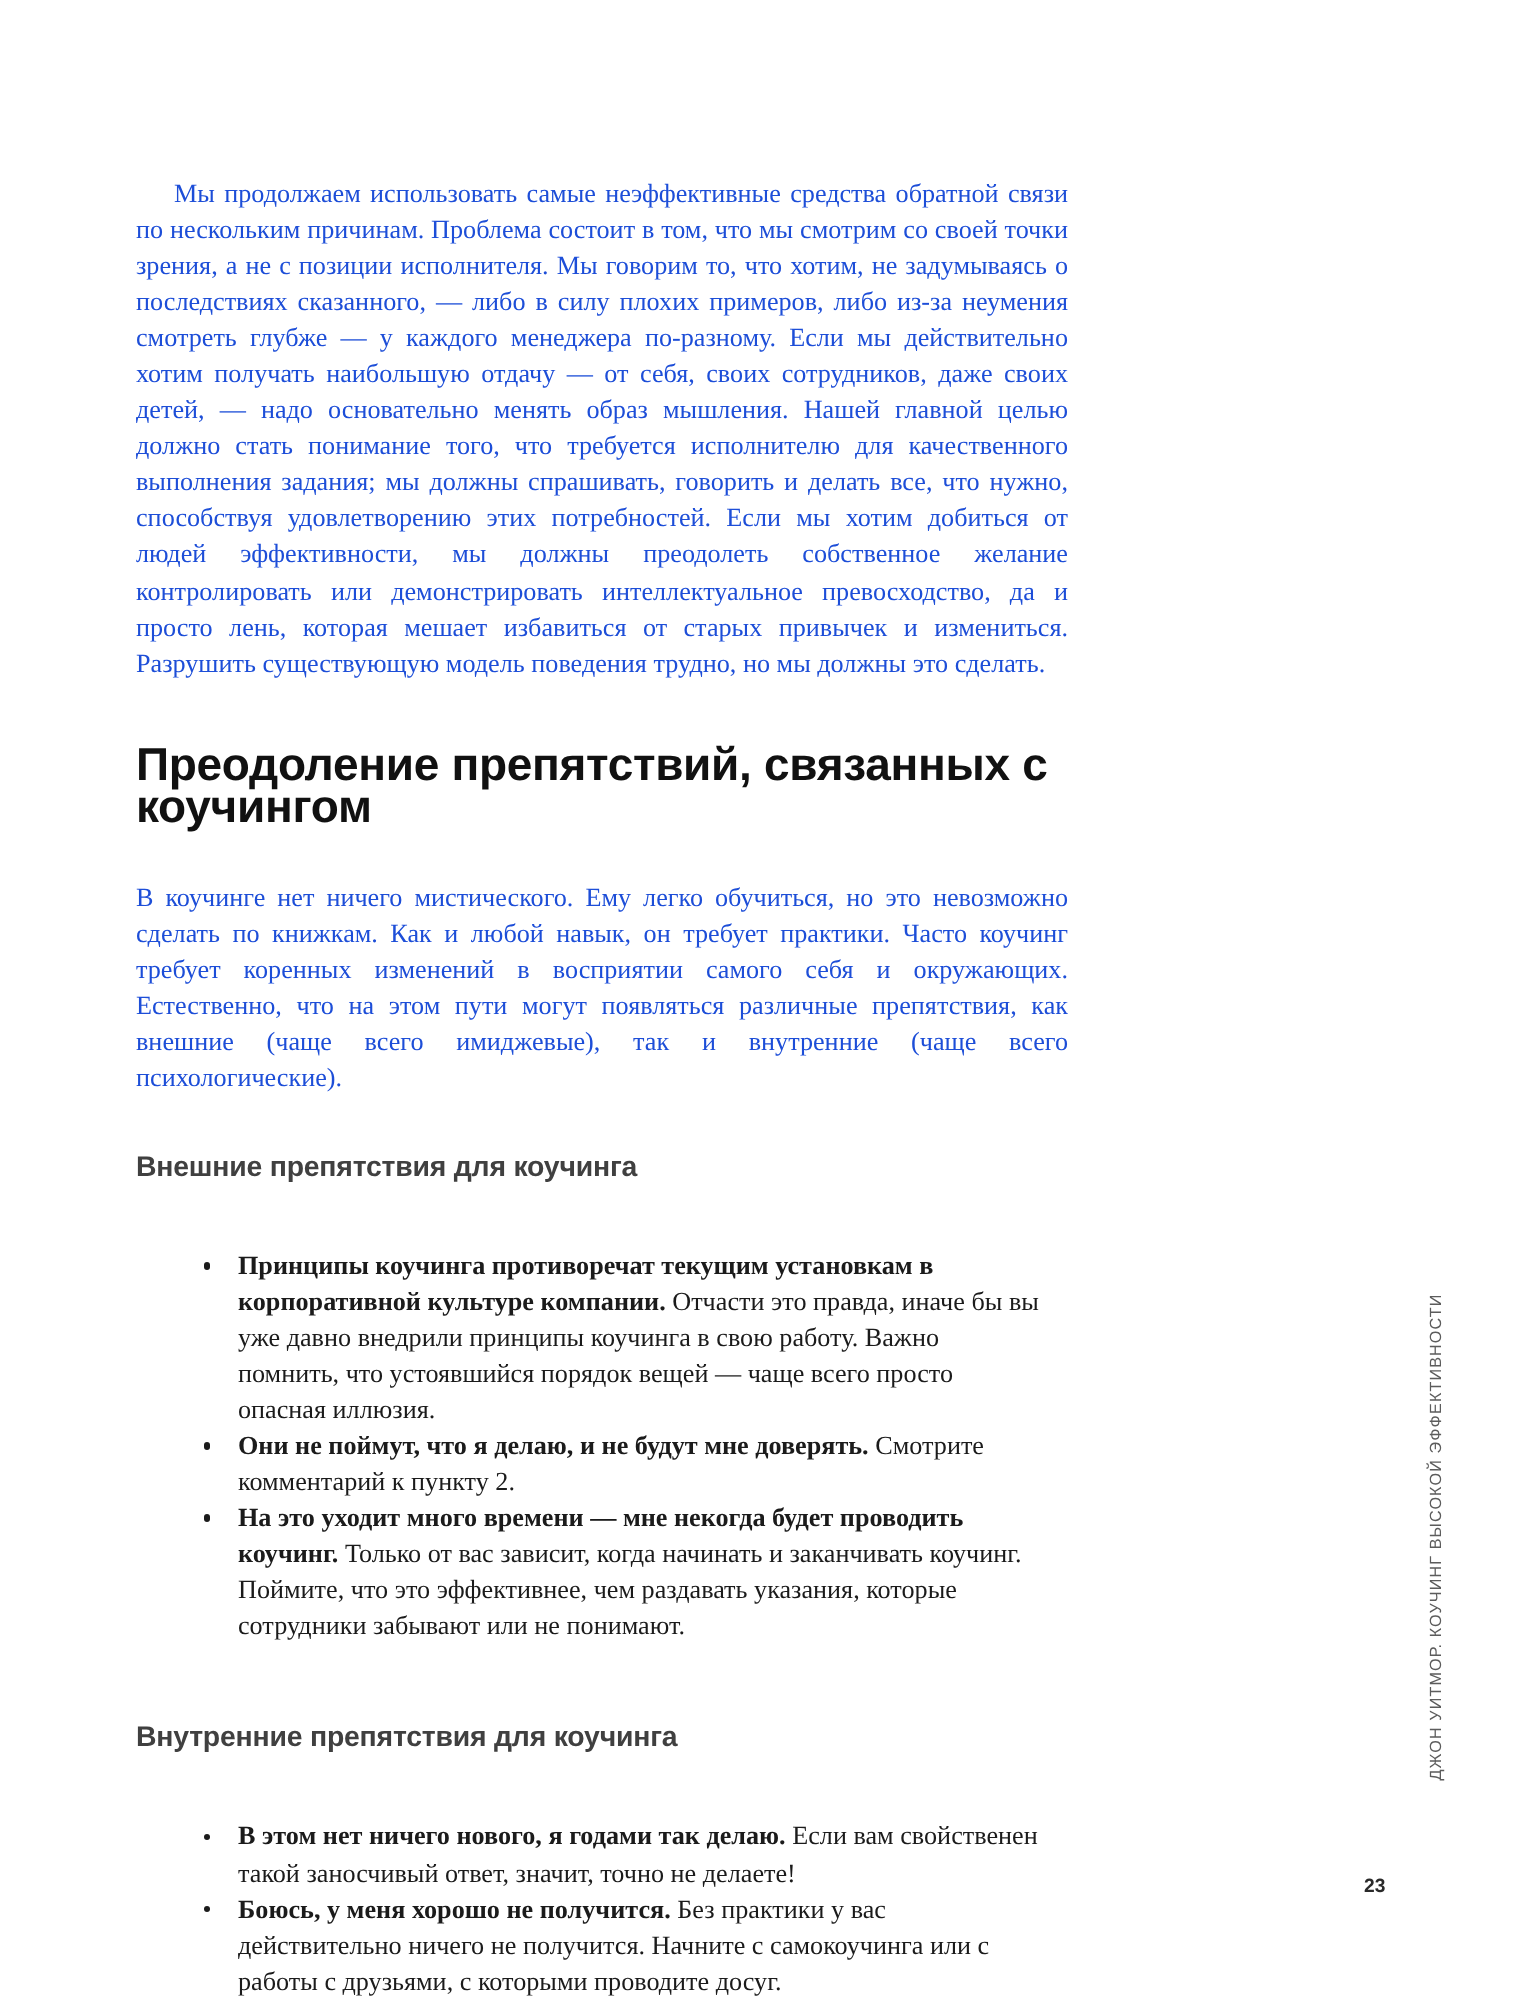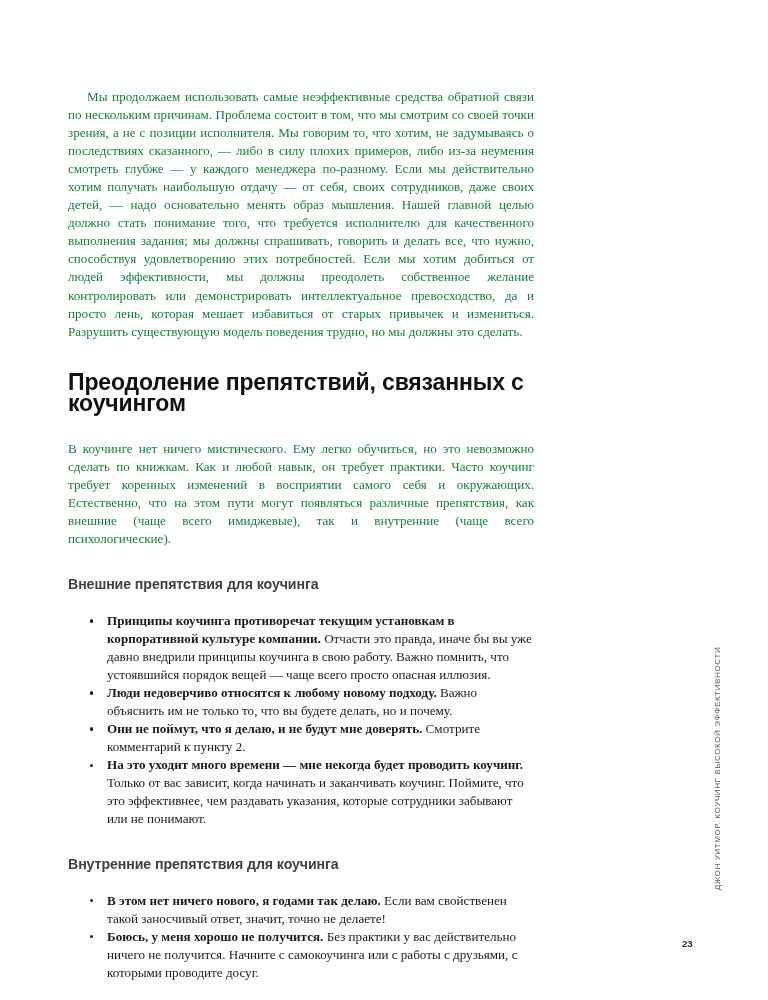--- a/index.html
+++ b/index.html
@@ -32,21 +32,21 @@
     width: 466px;
   }
 
   p.body {
     margin: 0;
     font-family: "Liberation Serif", "DejaVu Serif", serif;
     font-size: 13.1px;
     line-height: 18.05px;
     text-align: justify;
     text-justify: inter-word;
-    color: #15803d;
+    color: #1d4ed8;
     hyphens: manual;
   }
   p.body.indent { text-indent: 19px; }
 
   
   h1.chapter-heading {
     margin: 0;
     font-family: "Liberation Sans", "DejaVu Sans", sans-serif;
     font-size: 23px;
     font-weight: bold;
@@ -67,21 +67,21 @@
   
   .gap-after-para1 { height: 31px; }
   .gap-after-h1    { height: 25px; }
   .gap-after-para2 { height: 27px; }
   .gap-after-h2    { height: 19px; }
   .gap-after-list1 { height: 26px; }
   .gap-after-h2b   { height: 19px; }
 
   
   ul.bullets {
-    margin: 0;
+    margin: 12px;
     padding: 0;
     list-style: none;
   }
   ul.bullets > li {
     position: relative;
     padding-left: 39px;
     margin: 0 0 0 0;
     font-family: "Liberation Serif", "DejaVu Serif", serif;
     font-size: 13.1px;
     line-height: 18.05px;
@@ -154,21 +154,20 @@
     <p class="body">В коучинге нет ничего мистического. Ему легко обучиться, но это невозможно сделать по книжкам. Как и любой навык, он требует практики. Часто коучинг требует коренных изменений в восприятии самого себя и окружающих. Естественно, что на этом пути могут появляться различные препятствия, как внешние (чаще всего имиджевые), так и внутренние (чаще всего психологические).</p>
 
     <div class="gap-after-para2"></div>
 
     <h2 class="sub-heading" id="sub-external">Внешние препятствия для коучинга</h2>
 
     <div class="gap-after-h2"></div>
 
     <ul class="bullets" id="list-external">
         <li><span class="dot"></span><b class="lead">Принципы коучинга противоречат текущим установкам в корпоративной культуре компании.</b><span> Отчасти это правда, иначе бы вы уже давно внедрили принципы коучинга в свою работу. Важно помнить, что устоявшийся порядок вещей — чаще всего просто опасная иллюзия.</span></li>
-        <li><span class="dot"></span><b class="lead">Люди недоверчиво относятся к любому новому подходу.</b><span> Важно объяснить им не только то, что вы будете делать, но и почему.</span></li>
         <li><span class="dot"></span><b class="lead">Они не поймут, что я делаю, и не будут мне доверять.</b><span> Смотрите комментарий к пункту 2.</span></li>
         <li><span class="dot"></span><b class="lead">На это уходит много времени — мне некогда будет проводить коучинг.</b><span> Только от вас зависит, когда начинать и заканчивать коучинг. Поймите, что это эффективнее, чем раздавать указания, которые сотрудники забывают или не понимают.</span></li>
       </ul>
 
     <div class="gap-after-list1"></div>
 
     <h2 class="sub-heading" id="sub-internal">Внутренние препятствия для коучинга</h2>
 
     <div class="gap-after-h2b"></div>
 

